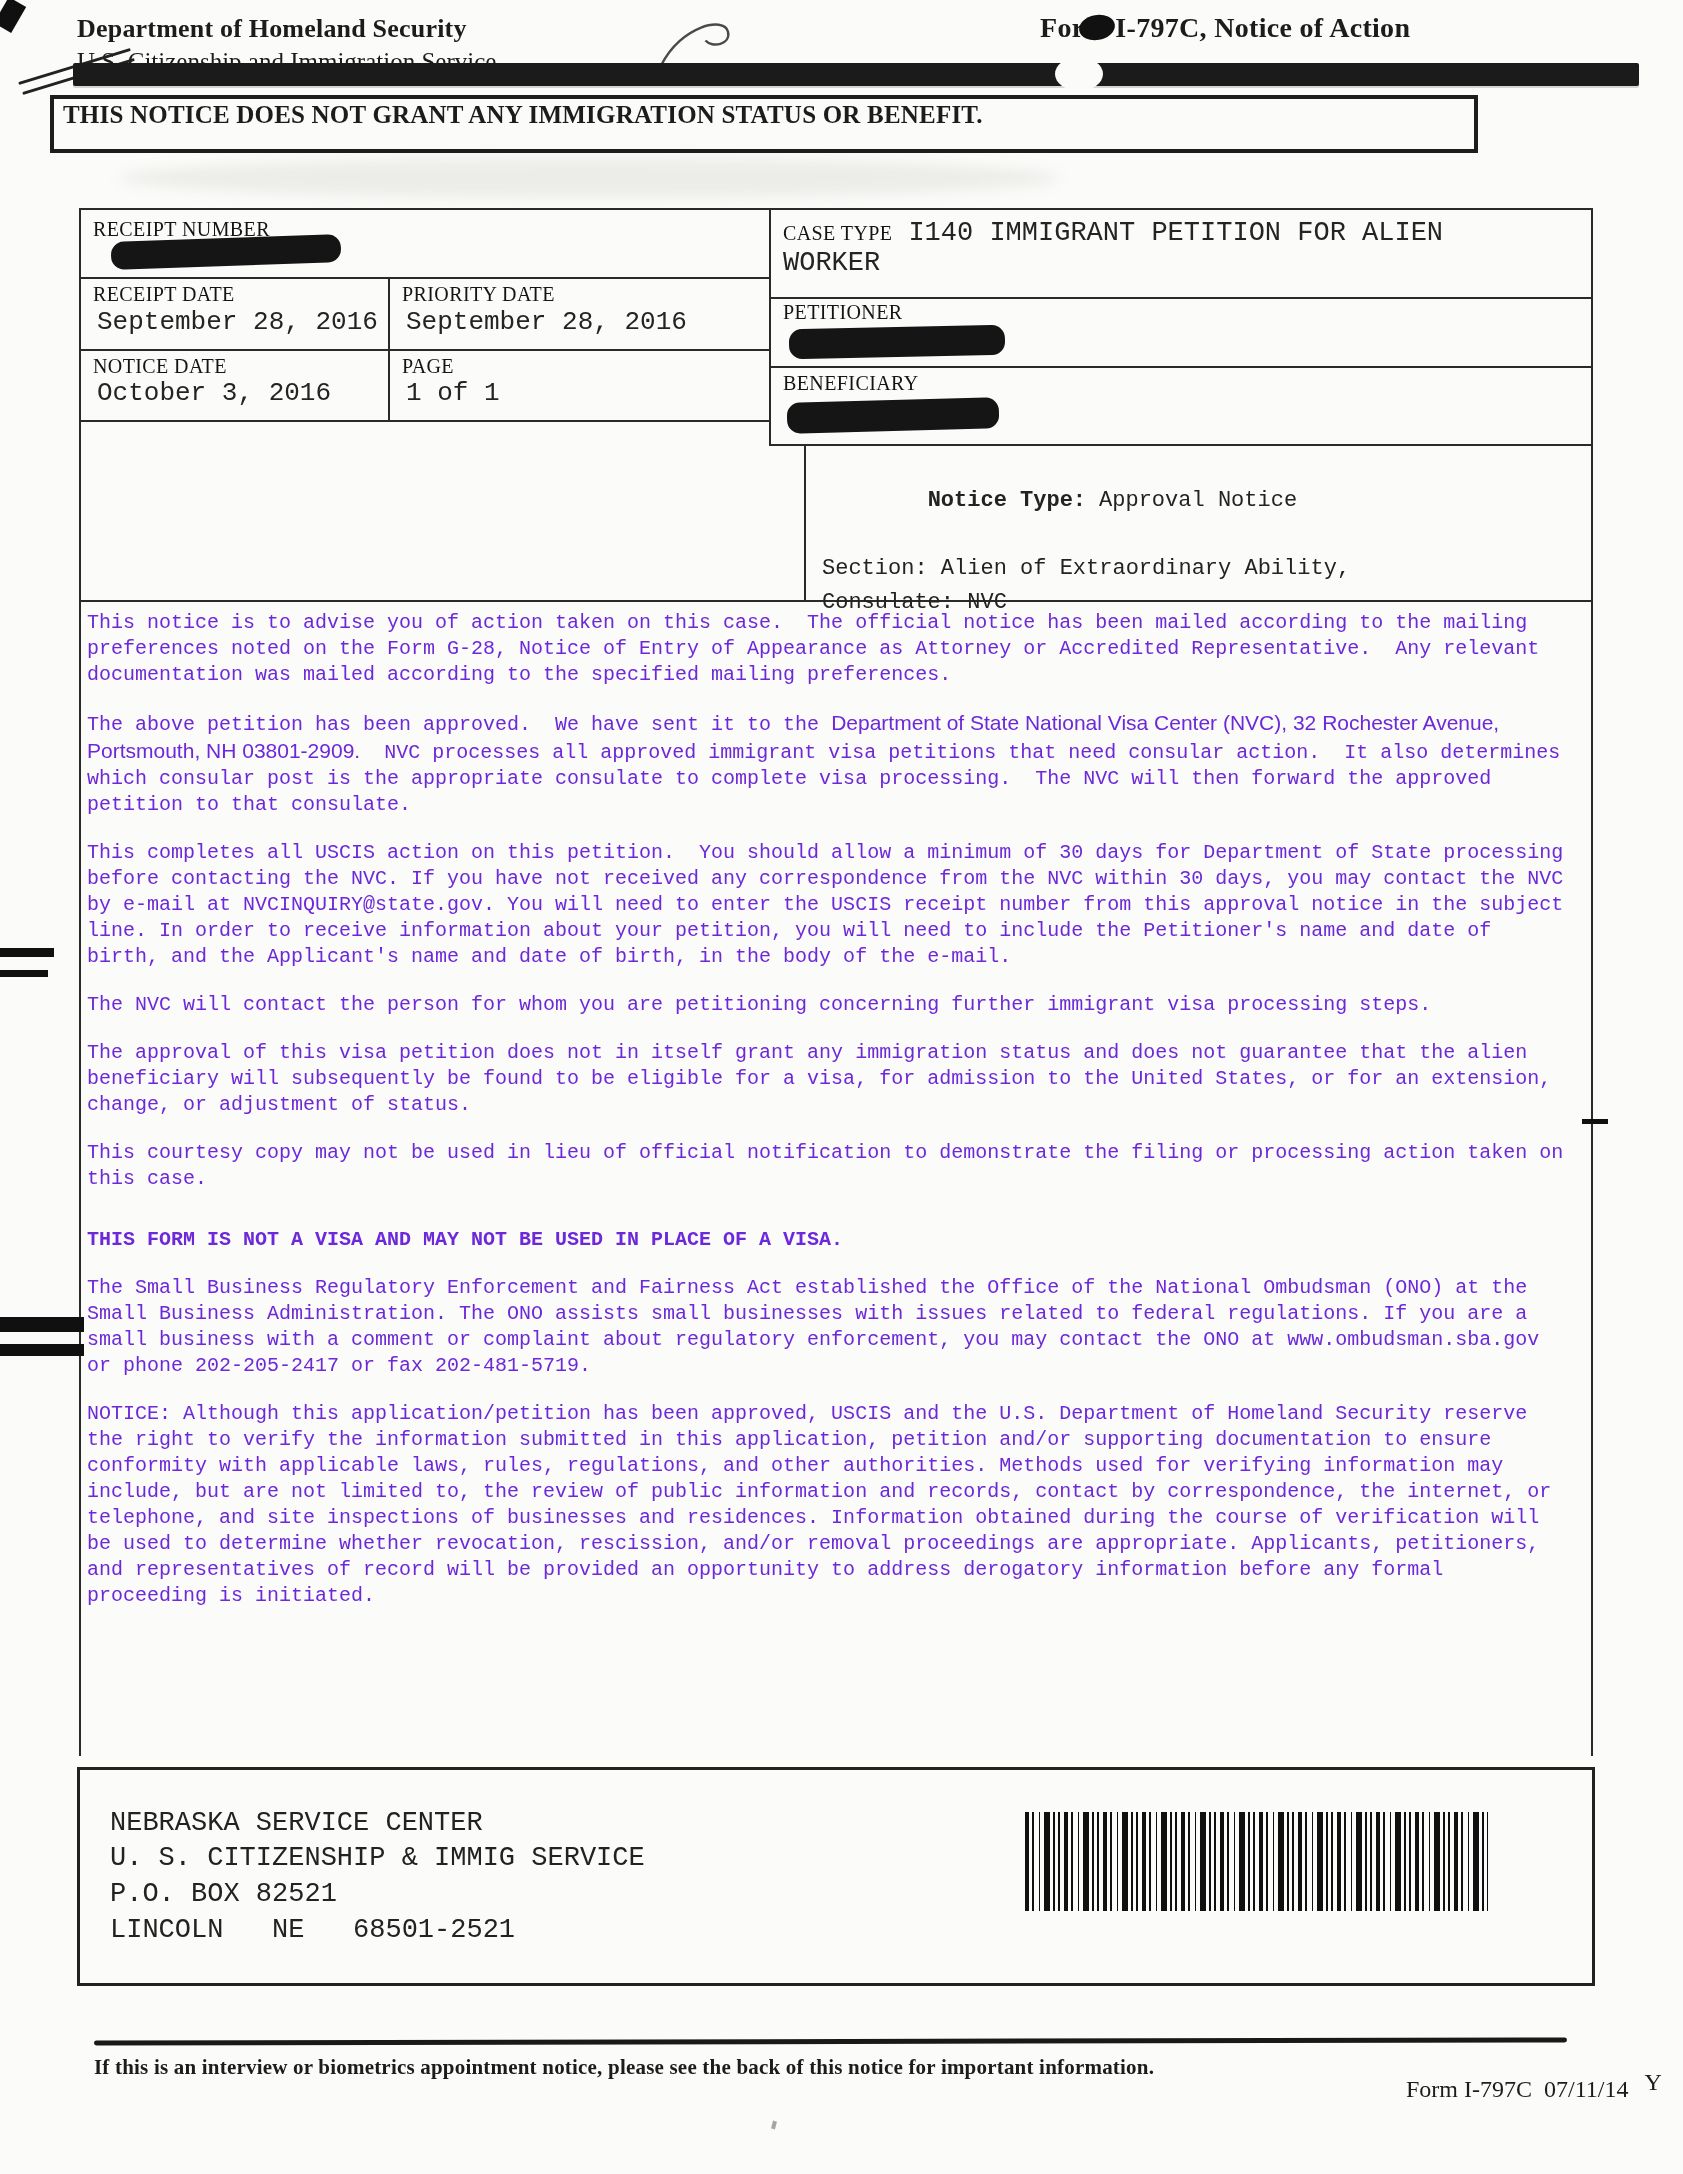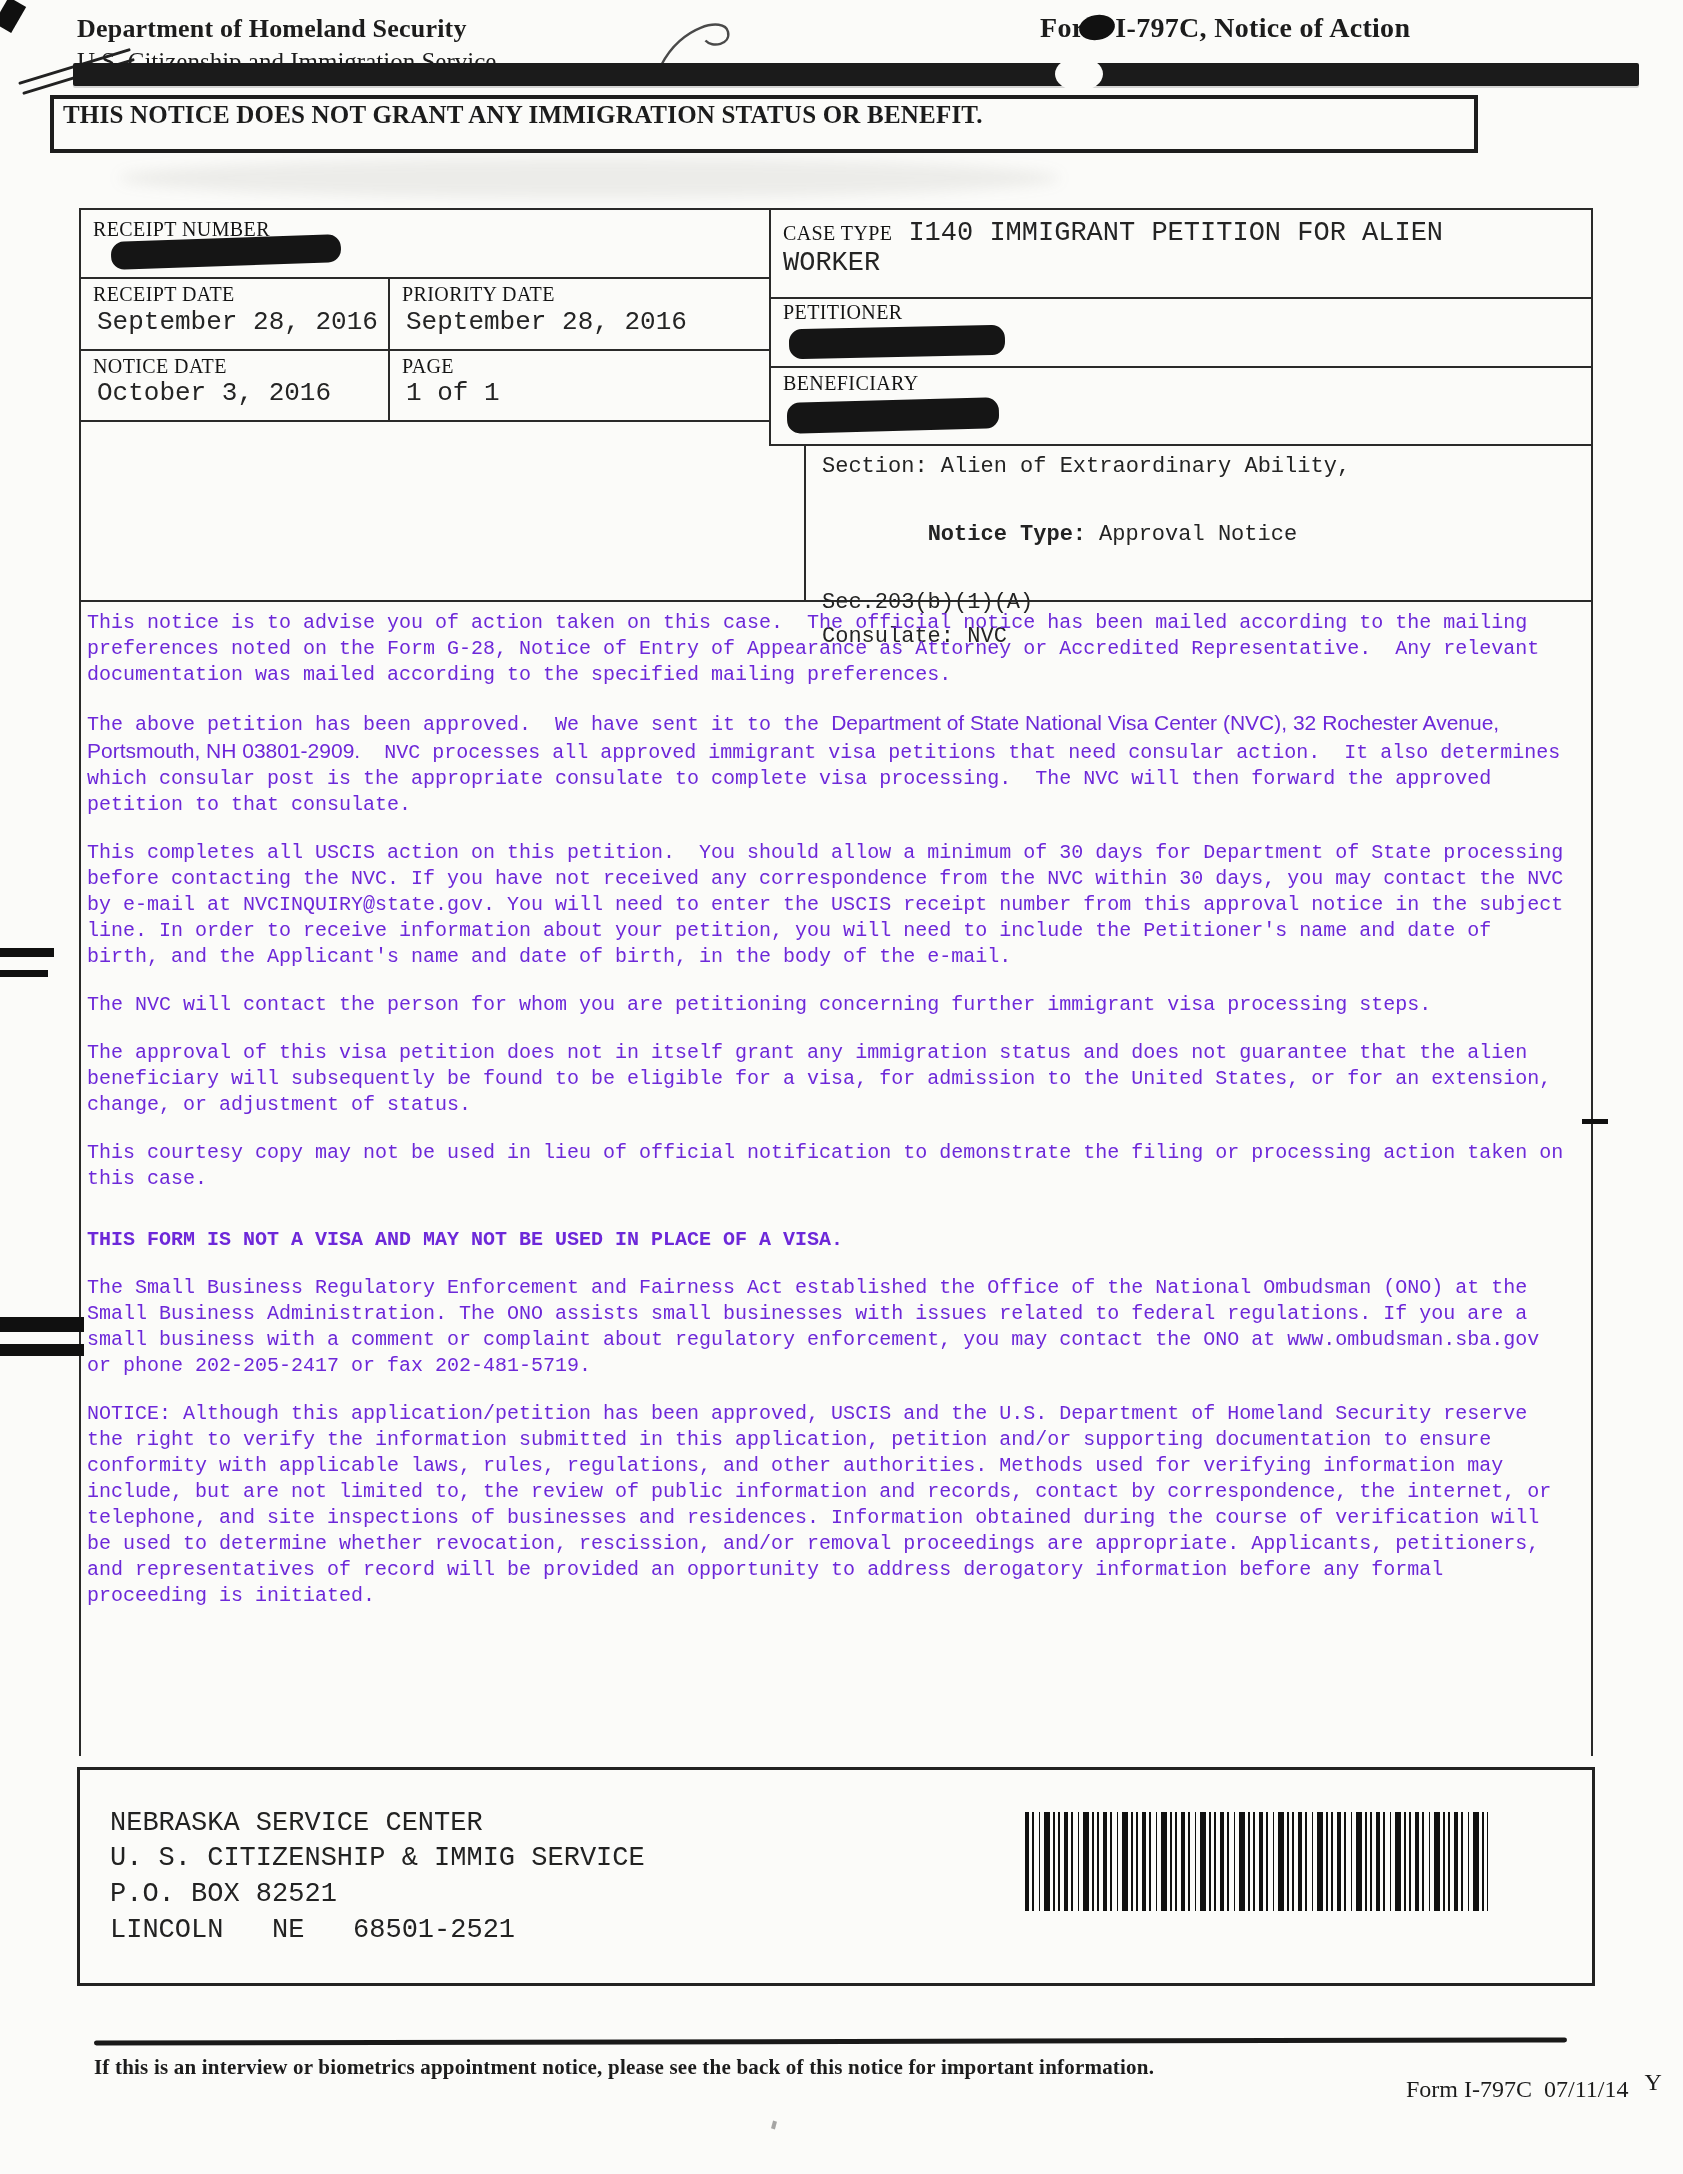--- a/index.html
+++ b/index.html
@@ -124,25 +124,24 @@
     <div class="redact" style="left:708px;top:117px;width:216px;height:30px;transform:rotate(-1.2deg);"></div>
 
     <div class="abs label" style="left:12px;top:145px;">NOTICE DATE</div>
     <div class="abs val" style="left:16px;top:168px;">October 3, 2016</div>
     <div class="abs label" style="left:321px;top:145px;">PAGE</div>
     <div class="abs val" style="left:325px;top:168px;">1 of 1</div>
     <div class="abs label" style="left:702px;top:162px;">BENEFICIARY</div>
     <div class="redact" style="left:706px;top:190px;width:212px;height:31px;transform:rotate(-1.5deg);"></div>
 
     <div class="abs" style="left:741px;top:240px;">
-      <div class="nt-line">Section: Alien of Extraordinary Ability,</div>
       <div class="nt-line">
         <span class="nt-label-bold">Notice Type:</span><span class="nt-val">Approval Notice</span>
       </div>
-      <div class="nt-line">Sec.203(b)(1)(A)</div>
+      <div class="nt-line">Section: Alien of Extraordinary Ability,</div>
       <div class="nt-line">Consulate: NVC</div>
     </div>
   </div>
 
   <div id="body-text" class="abs">
     <p>This notice is to advise you of action taken on this case.  The official notice has been mailed according to the mailing preferences noted on the Form G-28, Notice of Entry of Appearance as Attorney or Accredited Representative.  Any relevant documentation was mailed according to the specified mailing preferences.</p>
     <p><span>The above petition has been approved.  We have sent it to the </span><span class="sans-inline">Department of State National Visa Center (NVC), 32 Rochester Avenue, Portsmouth, NH 03801-2909.</span><span>  NVC processes all approved immigrant visa petitions that need consular action.  It also determines which consular post is the appropriate consulate to complete visa processing.  The NVC will then forward the approved petition to that consulate.</span></p>
     <p>This completes all USCIS action on this petition.  You should allow a minimum of 30 days for Department of State processing before contacting the NVC. If you have not received any correspondence from the NVC within 30 days, you may contact the NVC by e-mail at NVCINQUIRY@state.gov. You will need to enter the USCIS receipt number from this approval notice in the subject line. In order to receive information about your petition, you will need to include the Petitioner's name and date of birth, and the Applicant's name and date of birth, in the body of the e-mail.</p>
     <p>The NVC will contact the person for whom you are petitioning concerning further immigrant visa processing steps.</p>
     <p>The approval of this visa petition does not in itself grant any immigration status and does not guarantee that the alien beneficiary will subsequently be found to be eligible for a visa, for admission to the United States, or for an extension, change, or adjustment of status.</p>

